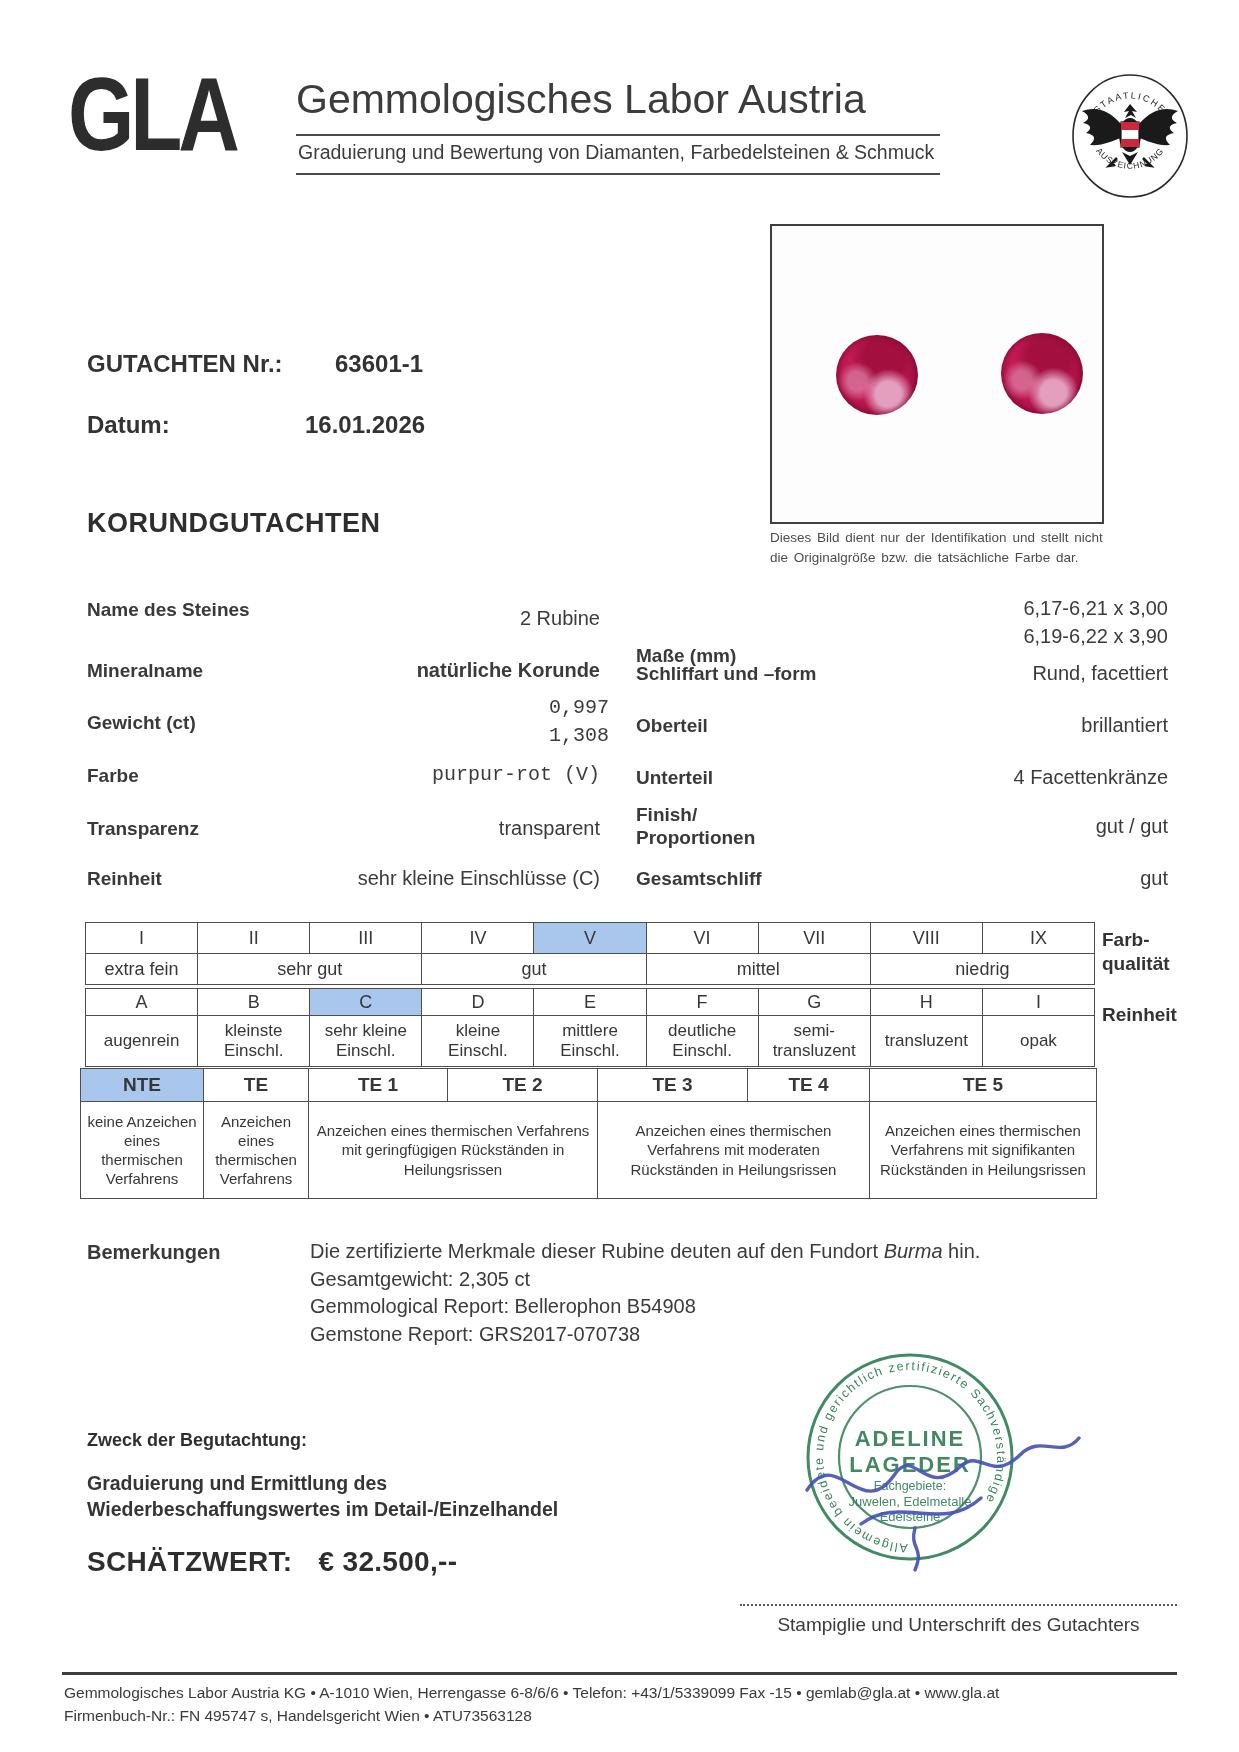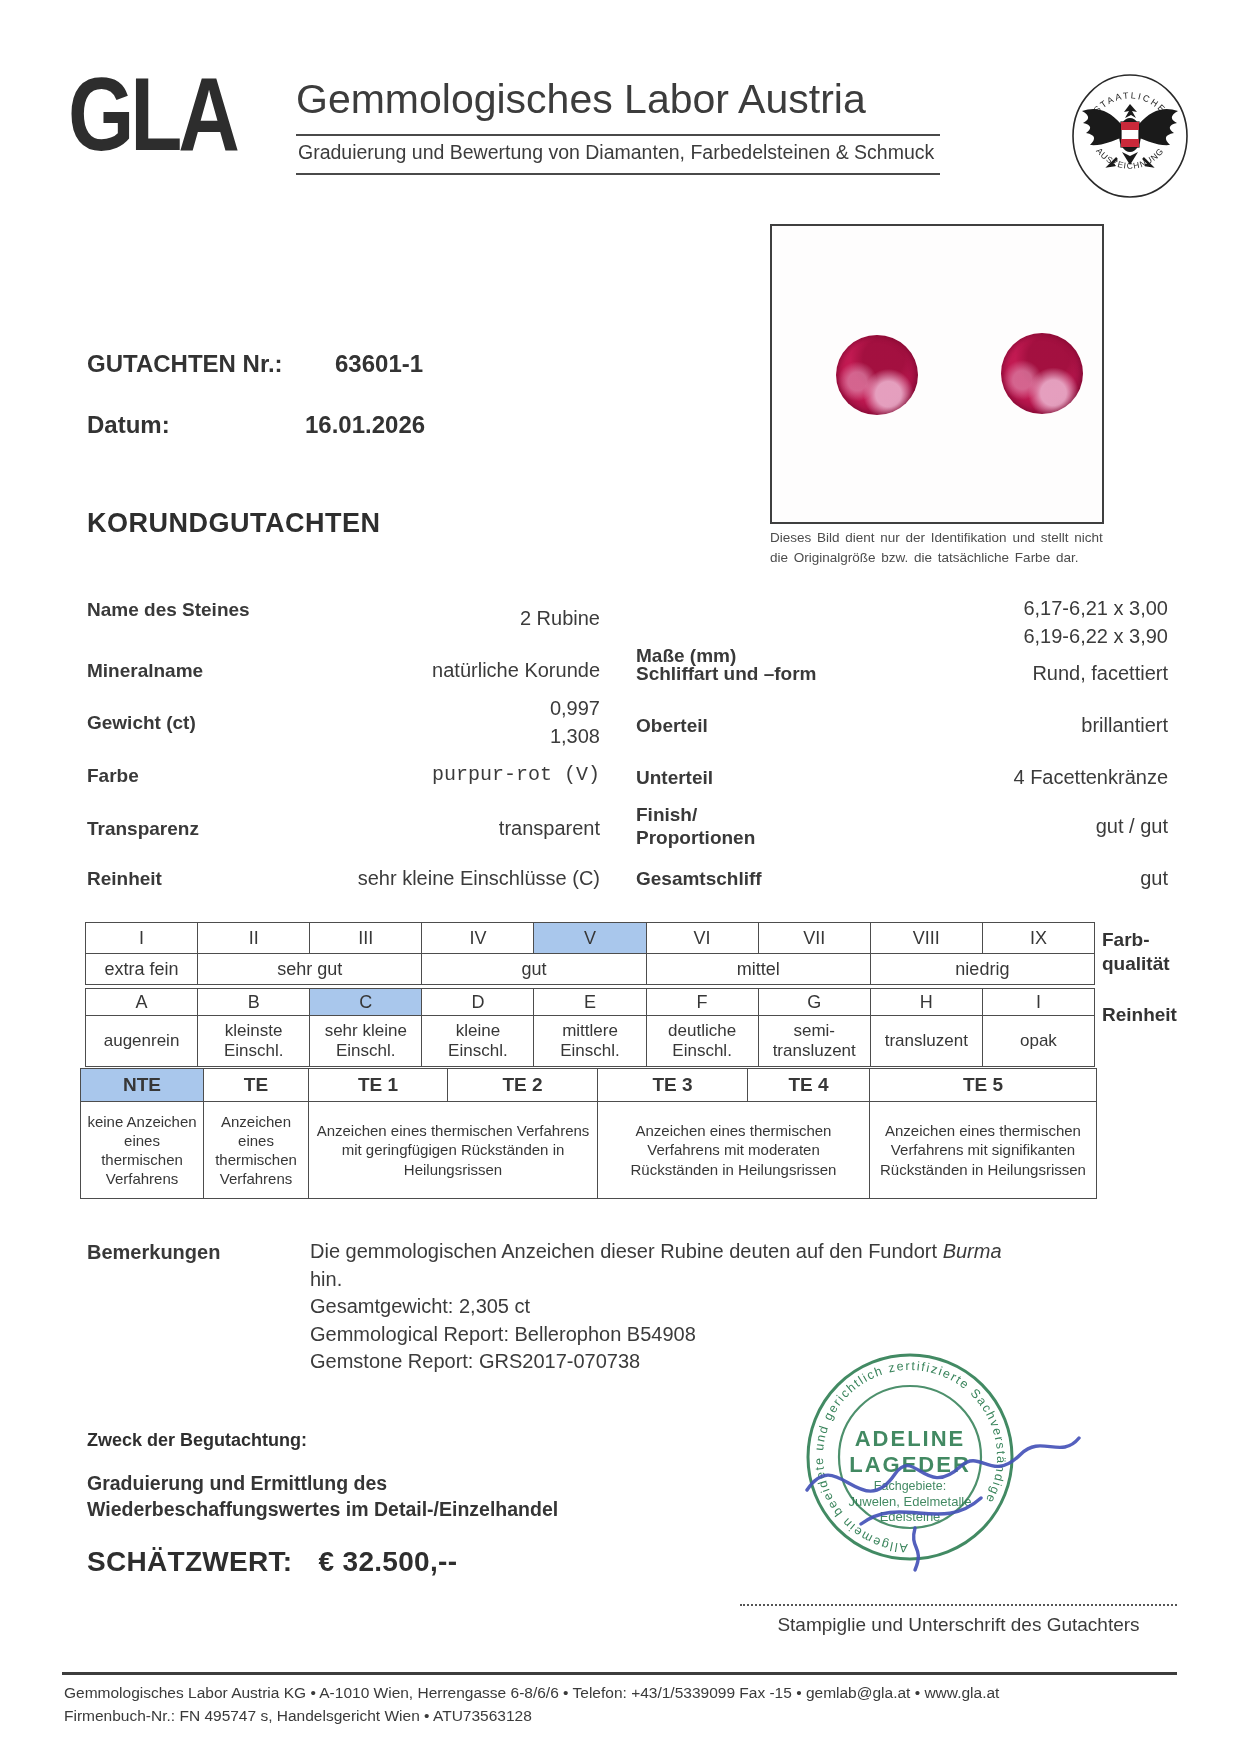--- a/index.html
+++ b/index.html
@@ -107,24 +107,24 @@
     <div class="gem" style="left:229px;top:107px;width:82px;height:81px;"></div>
   </div>
   <div class="abs caption">Dieses Bild dient nur der Identifikation und stellt nicht die Originalgröße bzw. die tatsächliche Farbe dar.</div>
 
   <div class="abs section-title">KORUNDGUTACHTEN</div>
 
   <div class="abs f-label" style="left:87px;top:599px;">Name des Steines</div>
   <div class="abs f-value" style="left:85px;top:604px;width:515px;">2 Rubine</div>
 
   <div class="abs f-label" style="left:87px;top:660px;">Mineralname</div>
-  <div class="abs f-value" style="left:85px;top:656px;width:515px;">natürliche Korunde</div>
+  <div class="abs f-value" style="left:85px;top:656px;width:515px;font-weight:bold;">natürliche Korunde</div>
 
   <div class="abs f-label" style="left:87px;top:712px;">Gewicht (ct)</div>
-  <div class="abs f-value pre" style="left:85px;top:694px;width:515px;">0,997
+  <div class="abs f-value pre" style="left:94px;top:694px;width:515px;font-family:Liberation Mono, monospace;">0,997
 1,308</div>
 
   <div class="abs f-label" style="left:87px;top:765px;">Farbe</div>
   <div class="abs f-value" style="left:85px;top:761px;width:515px;font-family:Liberation Mono, monospace;">purpur-rot (V)</div>
 
   <div class="abs f-label" style="left:87px;top:818px;">Transparenz</div>
   <div class="abs f-value" style="left:85px;top:814px;width:515px;">transparent</div>
 
   <div class="abs f-label" style="left:87px;top:868px;">Reinheit</div>
   <div class="abs f-value" style="left:85px;top:864px;width:515px;">sehr kleine Einschlüsse (C)</div>
@@ -227,21 +227,21 @@
       <td>Anzeichen eines thermischen Verfahrens</td>
       <td colspan="2">Anzeichen eines thermischen Verfahrens mit geringfügigen Rückständen in Heilungsrissen</td>
       <td colspan="2">Anzeichen eines thermischen Verfahrens mit moderaten Rückständen in Heilungsrissen</td>
       <td>Anzeichen eines thermischen Verfahrens mit signifikanten Rückständen in Heilungsrissen</td>
     </tr>
   </tbody>
     </table>
 
   <div class="abs f-label" style="left:87px;top:1240px;font-size:20px;">Bemerkungen</div>
   <div class="abs remark-text" style="left:310px;top:1238px;width:700px;">
-    <div><span>Die gemmologischen Anzeichen dieser Rubine deuten auf den Fundort </span><i>Burma</i><span> hin.</span></div>
+    <div><span>Die zertifizierte Merkmale dieser Rubine deuten auf den Fundort </span><i>Burma</i><span> hin.</span></div>
     <div>Gesamtgewicht: 2,305 ct</div>
     <div>Gemmological Report: Bellerophon B54908</div>
     <div>Gemstone Report: GRS2017-070738</div>
   </div>
 
   <div class="abs purpose-title" style="left:87px;top:1430px;">Zweck der Begutachtung:</div>
   <div class="abs purpose-line" style="left:87px;top:1470px;">Graduierung und Ermittlung des</div>
   <div class="abs purpose-line" style="left:87px;top:1496px;">Wiederbeschaffungswertes im Detail-/Einzelhandel</div>
 
   <div class="abs schaetz" style="left:87px;top:1546px;">

